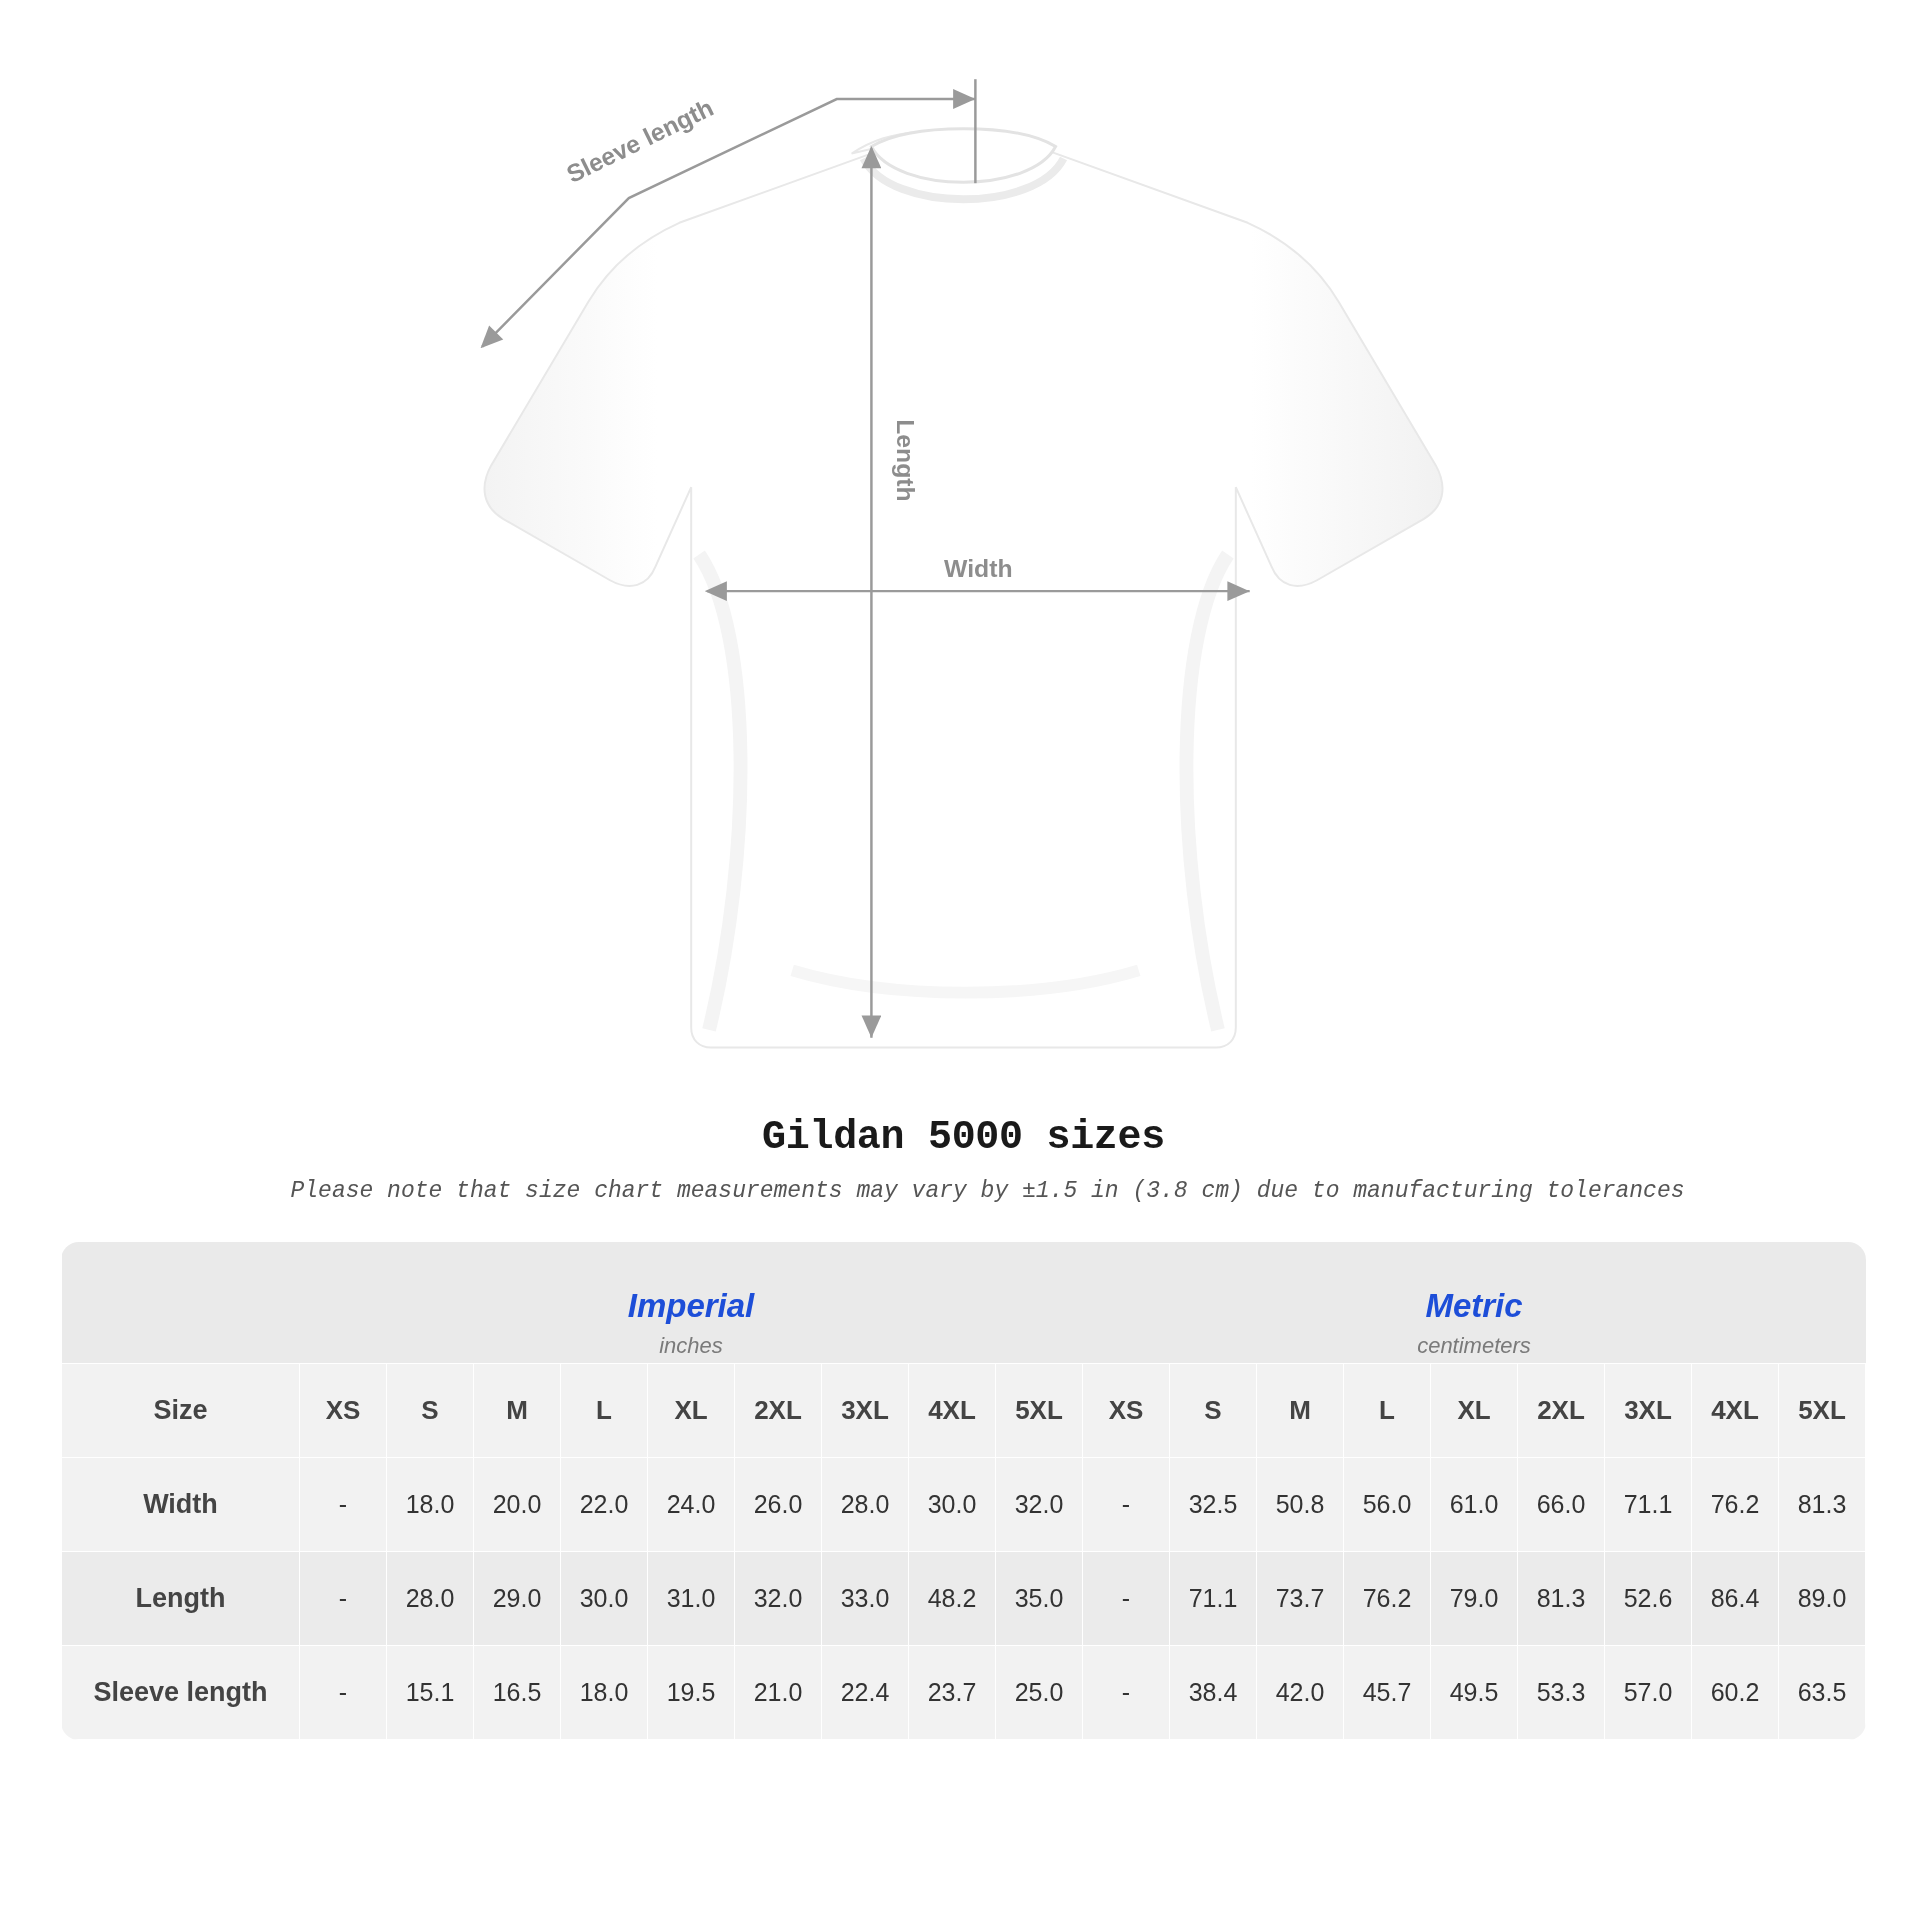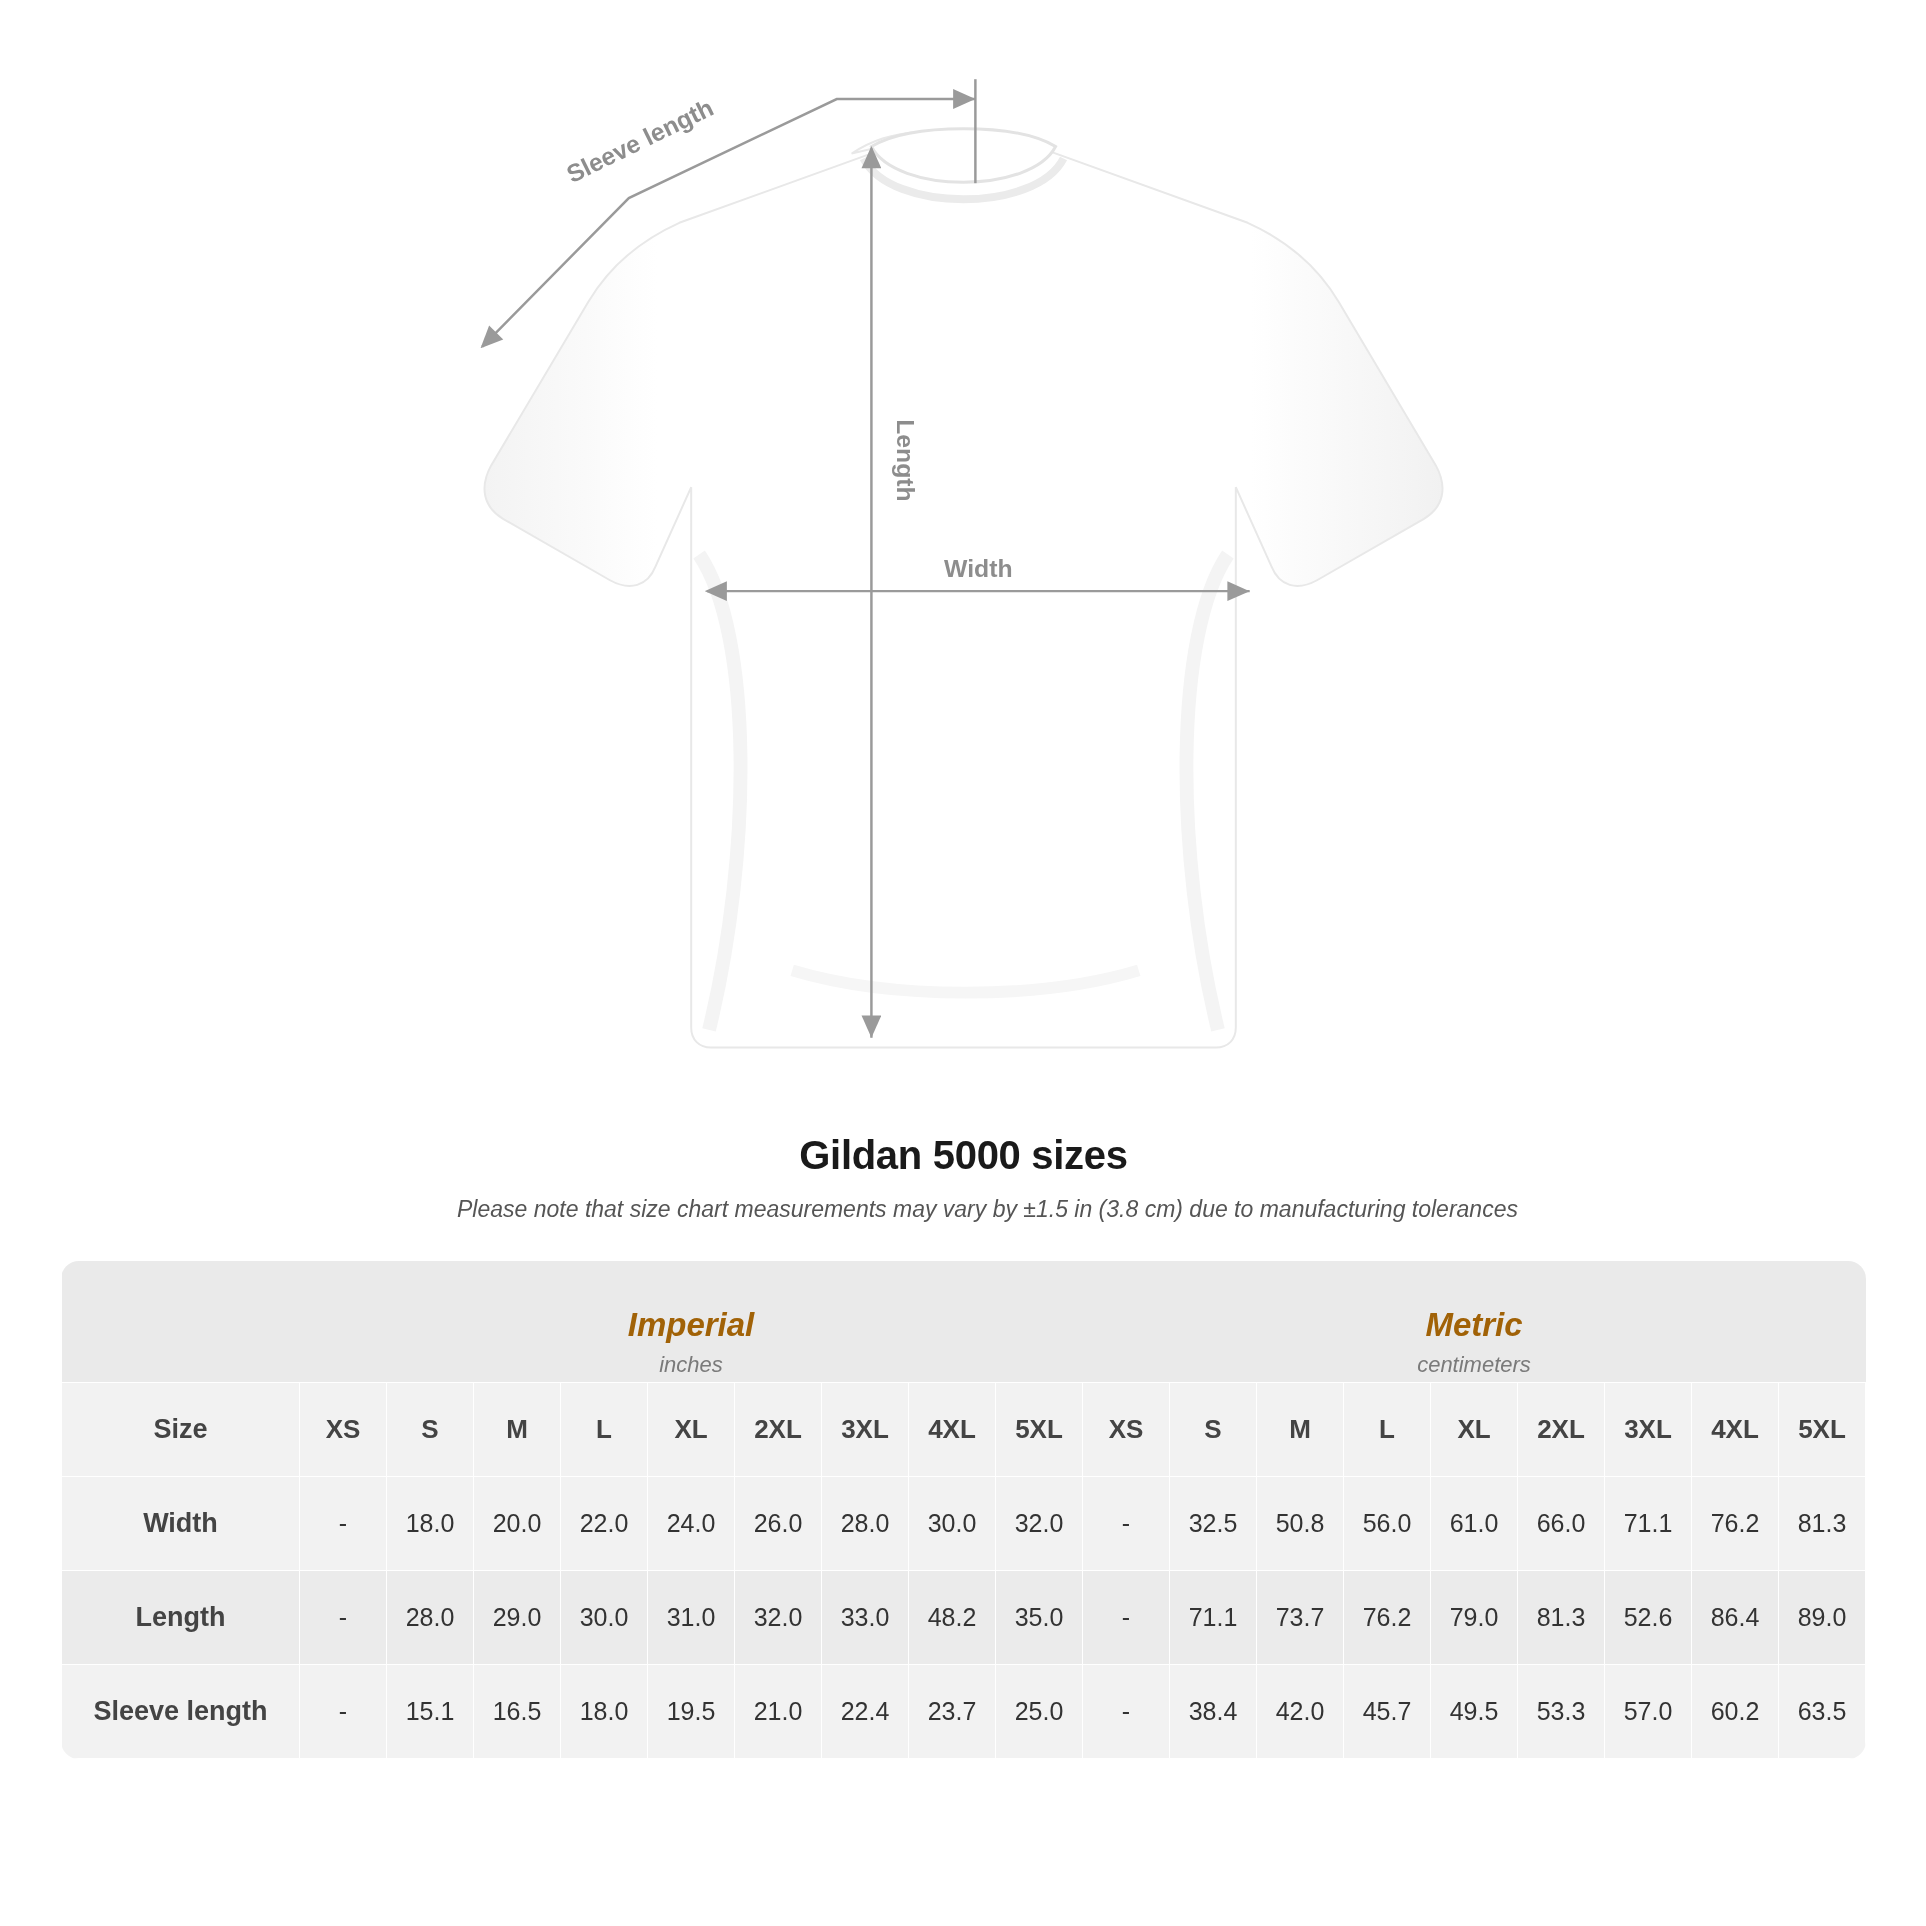--- a/index.html
+++ b/index.html
@@ -27,21 +27,22 @@
     width: 1927px;
     height: 1109px;
   }
   .illustration svg {
     display: block;
   }
 
   
   .title-block {
     text-align: center;
-    margin-top: 24px;
+    margin-top: 6px;
+    font-family: Liberation Mono, monospace;
   }
   .chart-title {
     font-size: 40px;
     font-weight: bold;
     color: #1a1a1a;
     letter-spacing: -0.3px;
   }
   .chart-note {
     font-size: 23px;
     font-style: italic;
@@ -72,21 +73,21 @@
   
   tr.unit-row td {
     background: #eaeaea;
     height: 119px;
     border: none;
   }
   .unit-name {
     font-size: 33px;
     font-weight: bold;
     font-style: italic;
-    color: #a16207;
+    color: #1d4ed8;
     margin-top: 40px;
   }
   .unit-sub {
     font-size: 22px;
     font-style: italic;
     color: #7a7a7a;
     margin-top: 8px;
   }
   tr.unit-row td.spacer-cell {
     background: #eaeaea;

